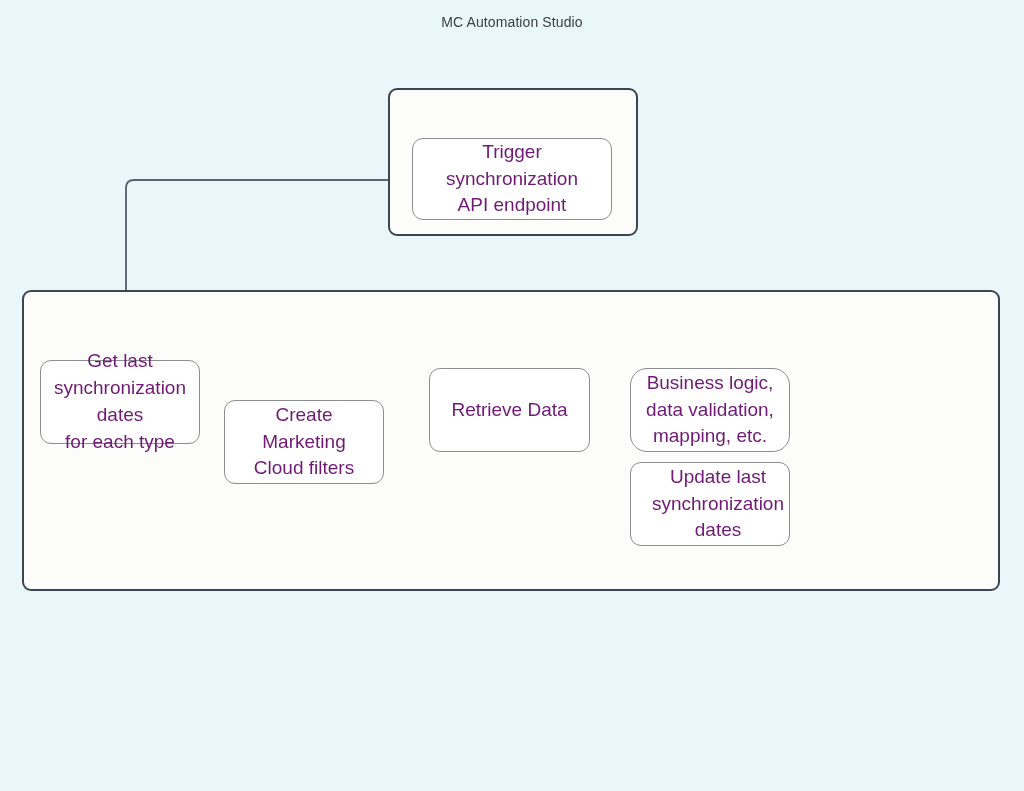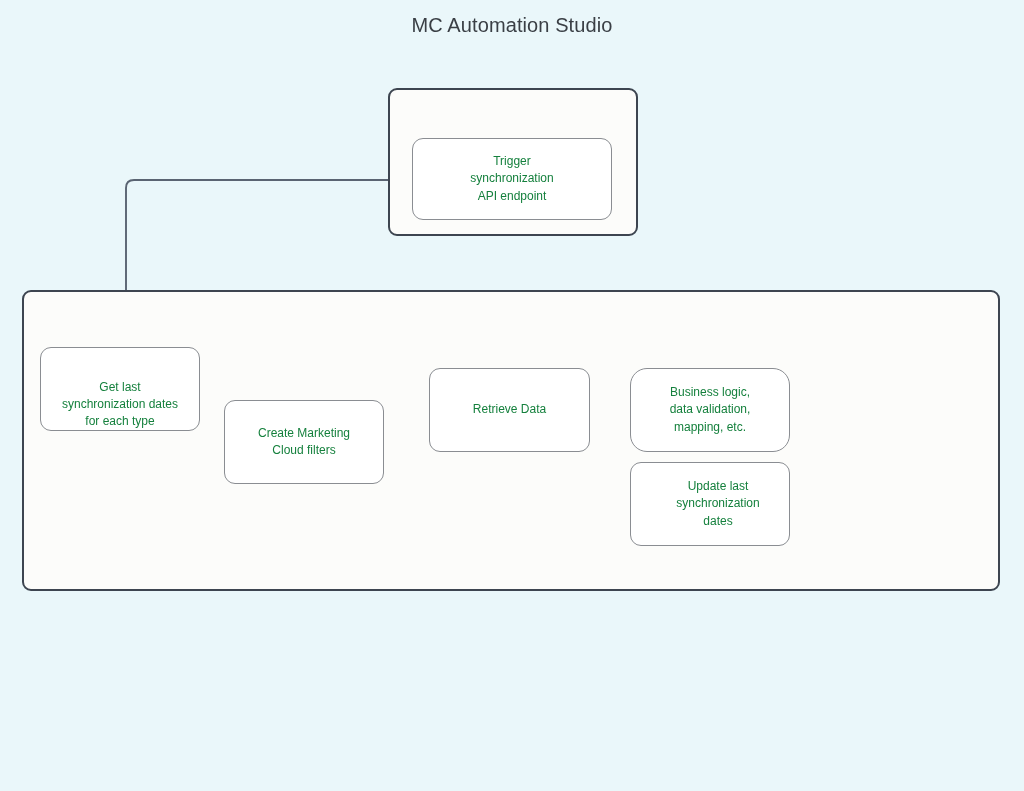--- a/index.html
+++ b/index.html
@@ -41,42 +41,42 @@
     background: #fcfcfa;
     box-sizing: border-box;
     z-index: 2;
   }
 
   .container-title {
     position: absolute;
     left: 0;
     right: 0;
     text-align: center;
-    font-size: 20px;
+    font-size: 14px;
     color: #3a3f45;
     letter-spacing: 0.1px;
   }
 
   .node-box {
     position: absolute;
     border: 1.3px solid #8a8d92;
     border-radius: 11px;
     background: #ffffff;
     box-sizing: border-box;
     display: flex;
     align-items: center;
     justify-content: center;
     text-align: center;
     z-index: 3;
   }
 
   .node-label {
-    font-size: 12px;
+    font-size: 19px;
     line-height: 1.42;
-    color: #15803d;
+    color: #701a75;
     padding: 0 7px;
     white-space: pre-line;
   }
 
   
   #studio-group {
     left: 388px;
     top: 88px;
     width: 250px;
     height: 148px;
@@ -97,24 +97,23 @@
     top: 290px;
     width: 978px;
     height: 301px;
   }
   #api-title {
     top: 317px;
   }
 
   #node-get-last-sync {
     left: 40px;
-    top: 347px;
-    width: 160px;
-    height: 84px;
-    align-items: flex-end;
+    top: 360px;
+    width: 160px;
+    height: 84px;
   }
   #node-create-filters {
     left: 224px;
     top: 368px;
     width: 160px;
     height: 84px;
     margin-top: 32px;
   }
   #node-retrieve-data {
     left: 413px;

